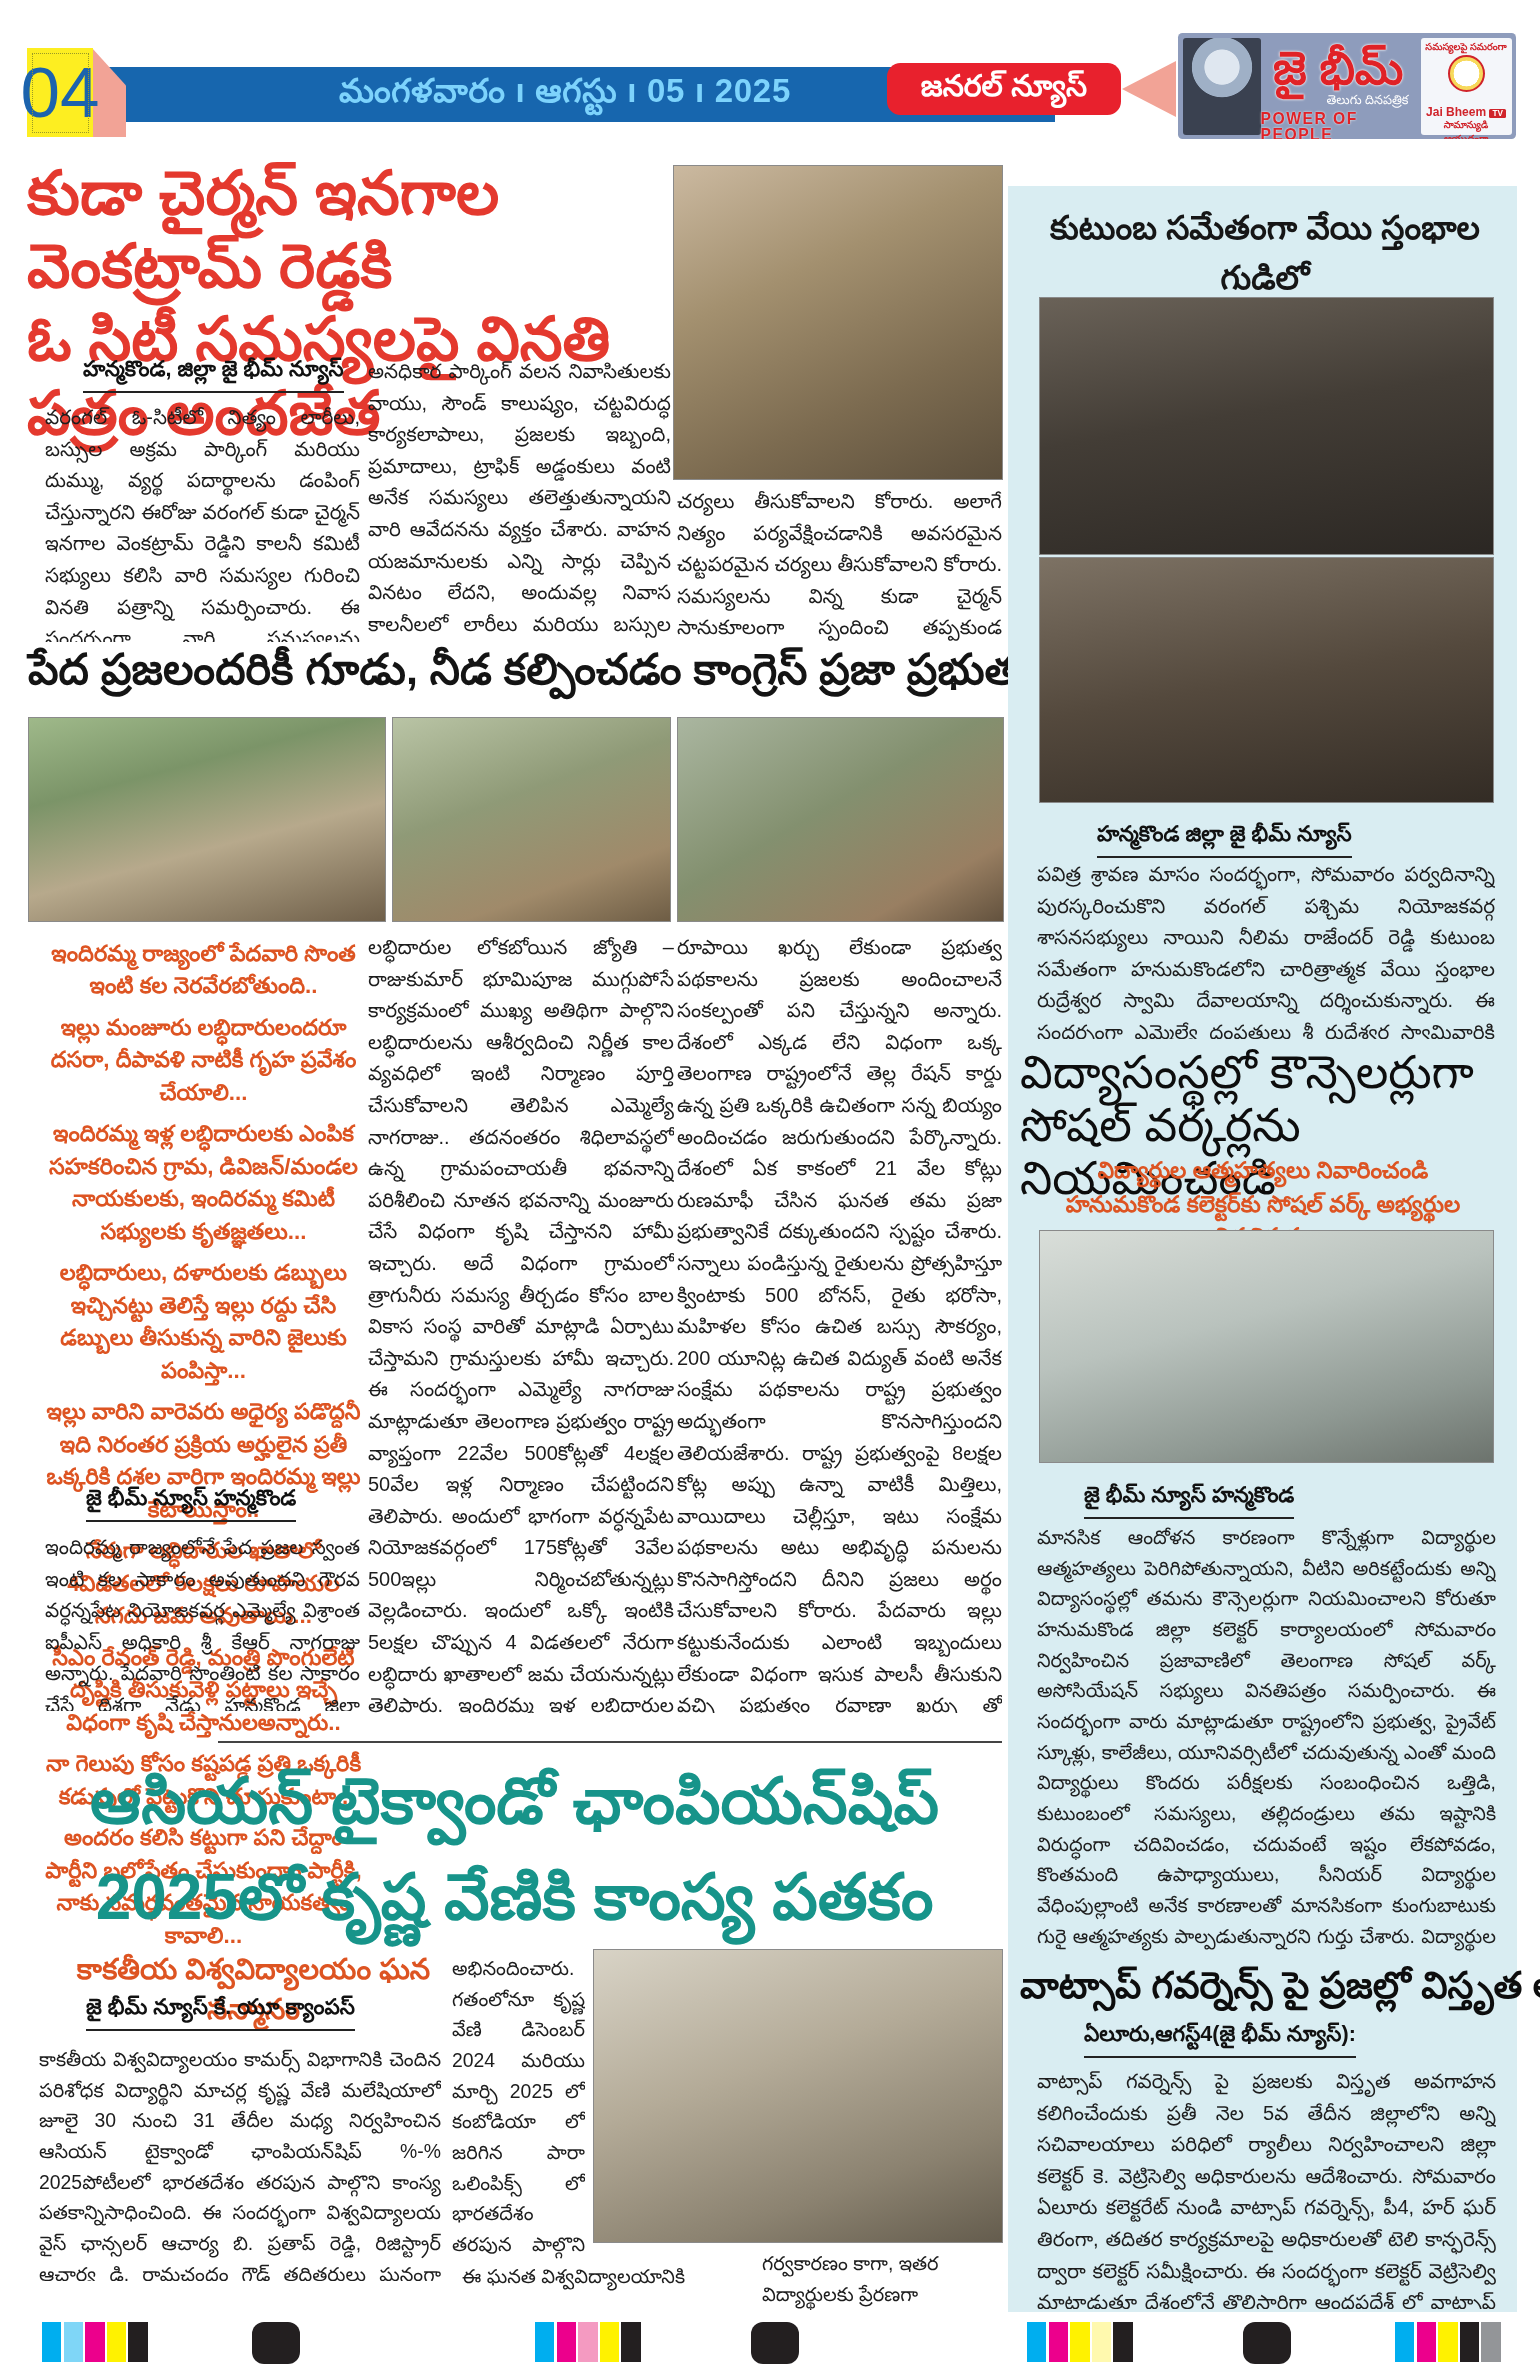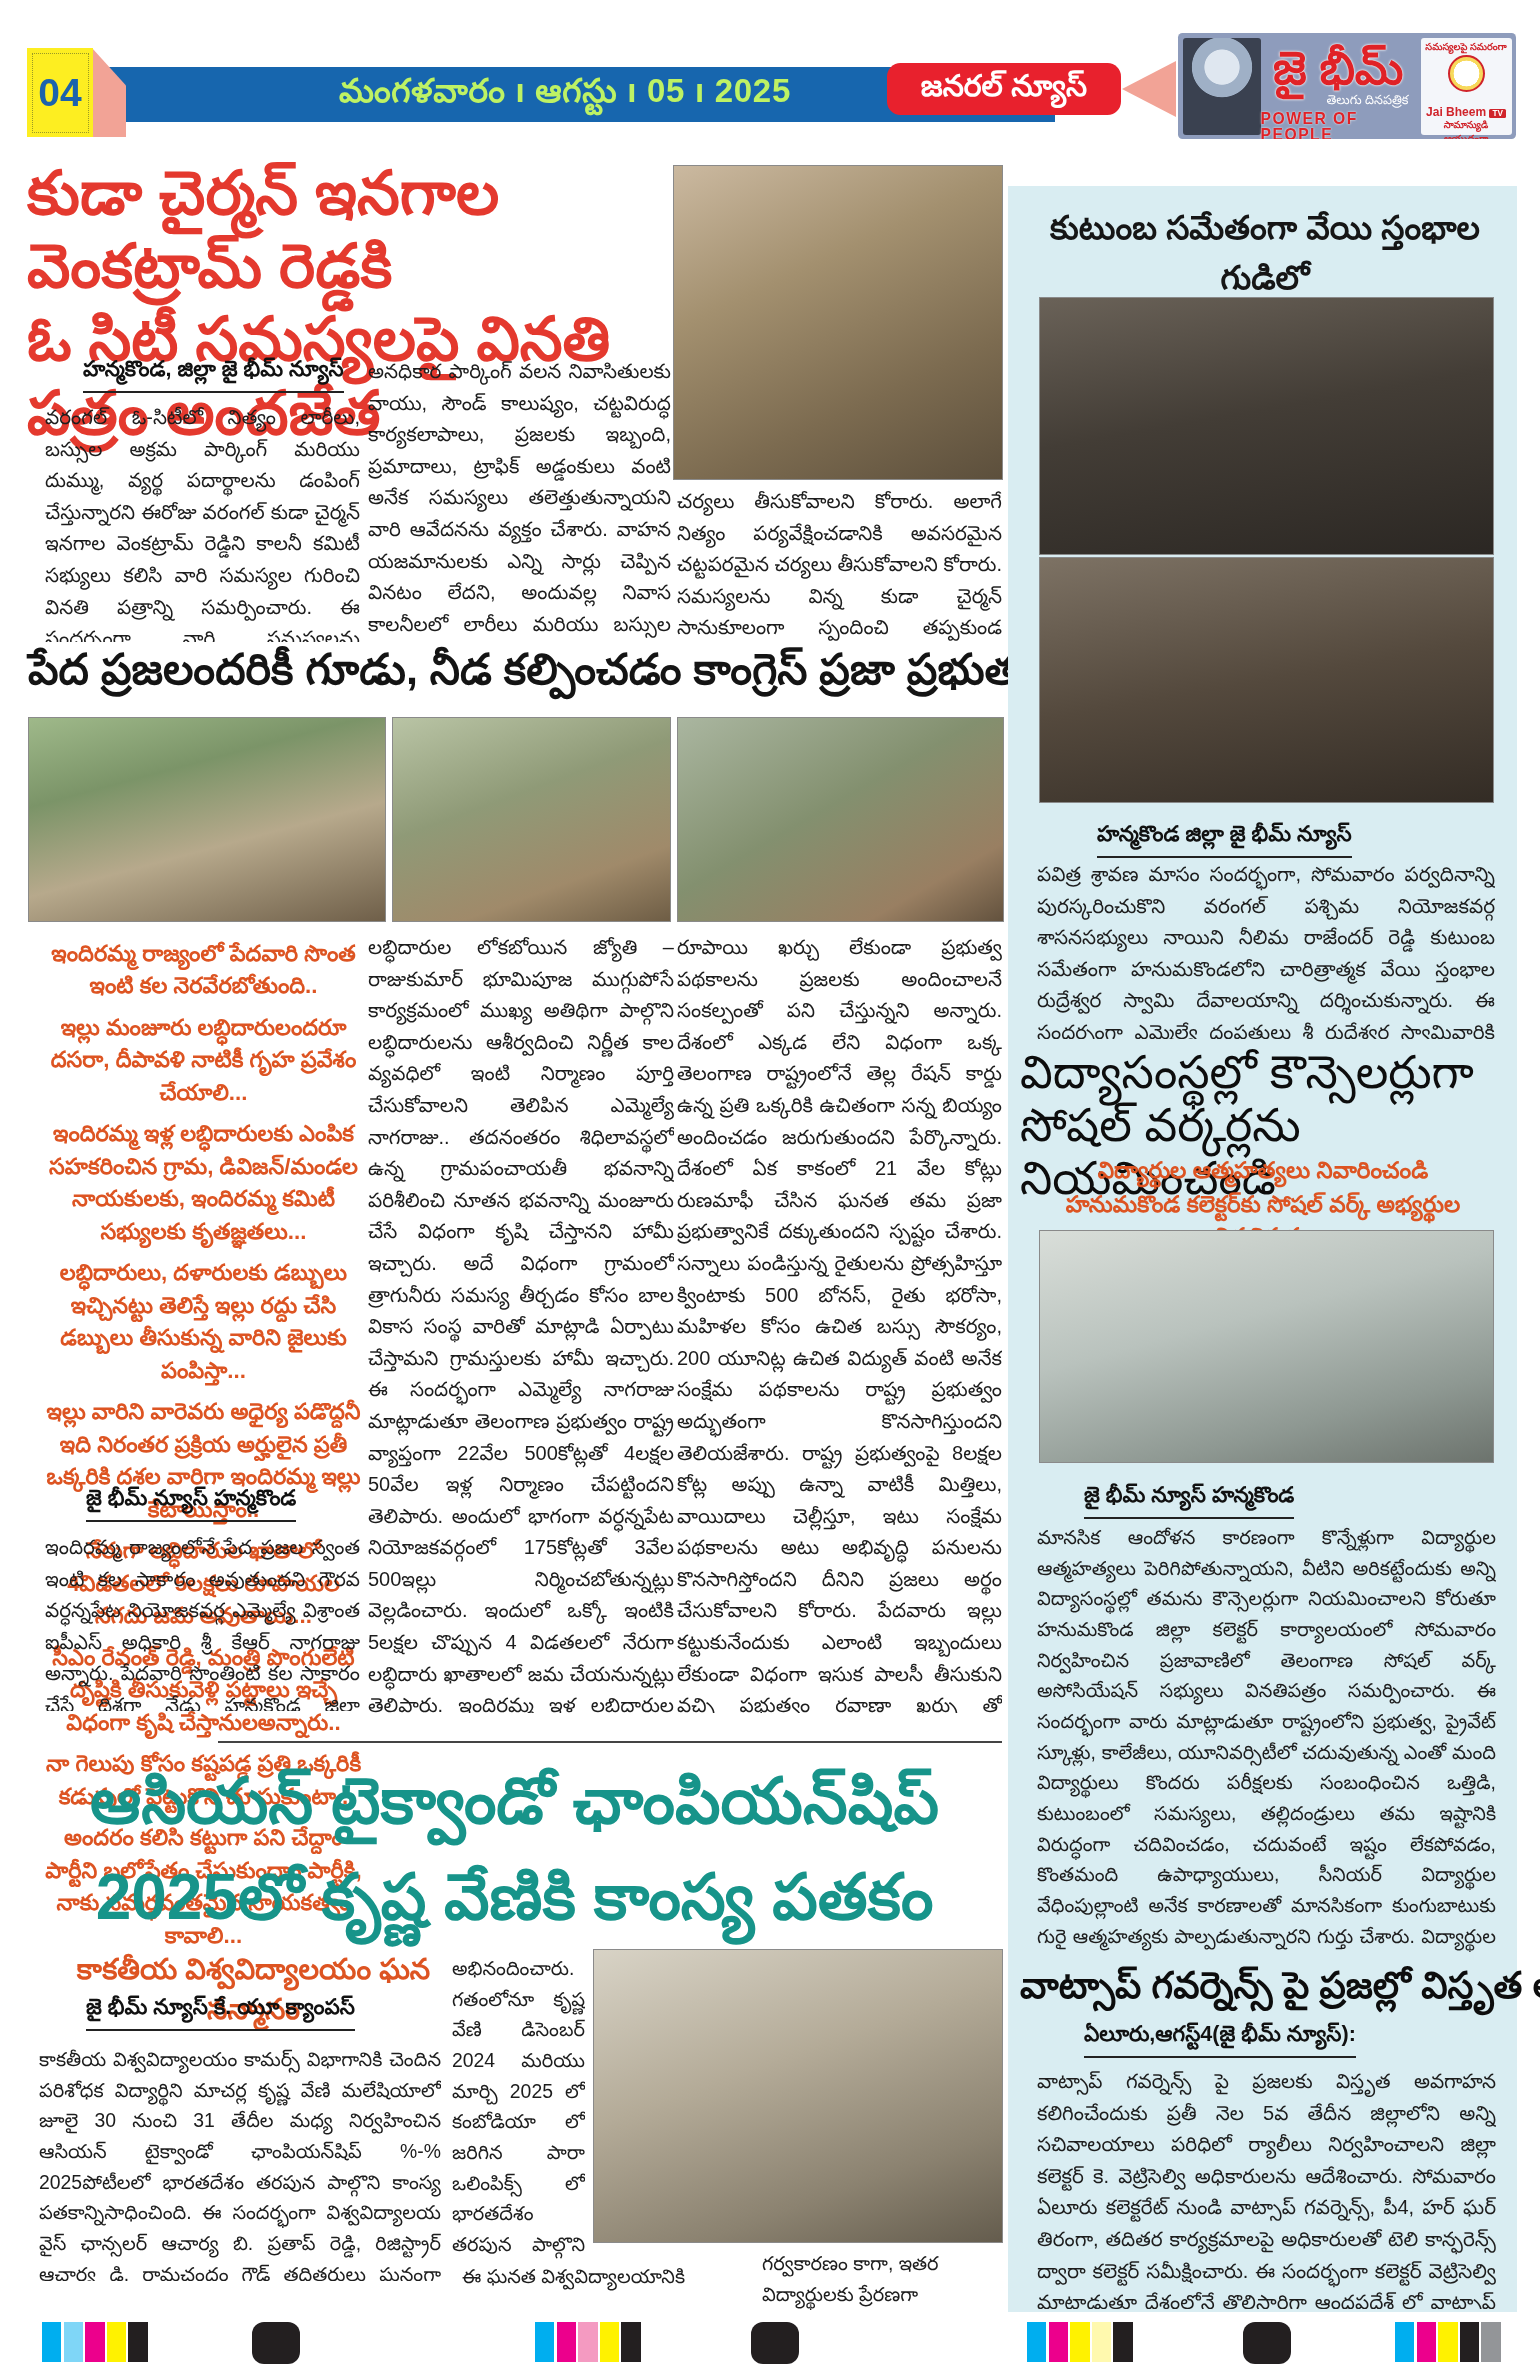--- a/index.html
+++ b/index.html
@@ -1,24 +1,24 @@
 <!DOCTYPE html>
 <html style="font-size:12px"><head>
 <meta charset="utf-8">
 <style>
   html,body{margin:0;padding:0;background:#e9e9e9;}
   .page{position:relative;width:1541px;height:2377px;background:#ffffff;overflow:hidden;
         font-family:"Liberation Sans","DejaVu Sans",sans-serif;color:#1c1c1c;}
   
   .date-bar{position:absolute;left:75px;top:67px;width:980px;height:55px;background:#1766ae;z-index:1;
-            display:flex;align-items:center;justify-content:center;color:#bef264;font-weight:bold;font-size:33px;letter-spacing:0.7px;}
+            display:flex;align-items:center;justify-content:center;color:#7dd3fc;font-weight:bold;font-size:33px;letter-spacing:0.7px;}
   .pagenum-box{position:absolute;left:27px;top:48px;width:66px;height:89px;background:#fdee21;z-index:3;
                display:flex;align-items:center;justify-content:center;}
   .pagenum-box:after{content:"";position:absolute;inset:4.5px;border:1.5px dotted #9a9a25;}
-  .pagenum{font-size:39px;font-weight:700;color:#1c63ad;}
+  .pagenum{font-size:71px;font-weight:400;color:#1c63ad;}
   .pagenum-wedge{position:absolute;left:92px;top:48px;width:34px;height:89px;background:#f2a396;z-index:2;
                  clip-path:polygon(0 0,100% 42%,100% 100%,0 100%);}
   .section-badge{position:absolute;left:887px;top:63px;width:234px;height:52px;background:#e8212d;border-radius:13.4px;z-index:4;
                  display:flex;align-items:center;justify-content:center;color:#fff;font-weight:bold;font-size:30px;}
   .mast-wedge{position:absolute;left:1122px;top:61px;width:0;height:0;z-index:2;
               border-right:54px solid #f2a396;border-top:28px solid transparent;border-bottom:28px solid transparent;}
   .masthead{position:absolute;left:1178px;top:33px;width:338px;height:106px;background:#8e9cbc;border-radius:4.5px;z-index:4;
             display:flex;align-items:stretch;overflow:hidden;}
   .mast-portrait{width:78px;margin:4.5px 0 4.5px 4.5px;border-radius:3px;
        background:radial-gradient(circle at 50% 30%,#dfe7f0 0 22%,#9fb0c6 23% 38%,#3a4150 39% 100%);}

